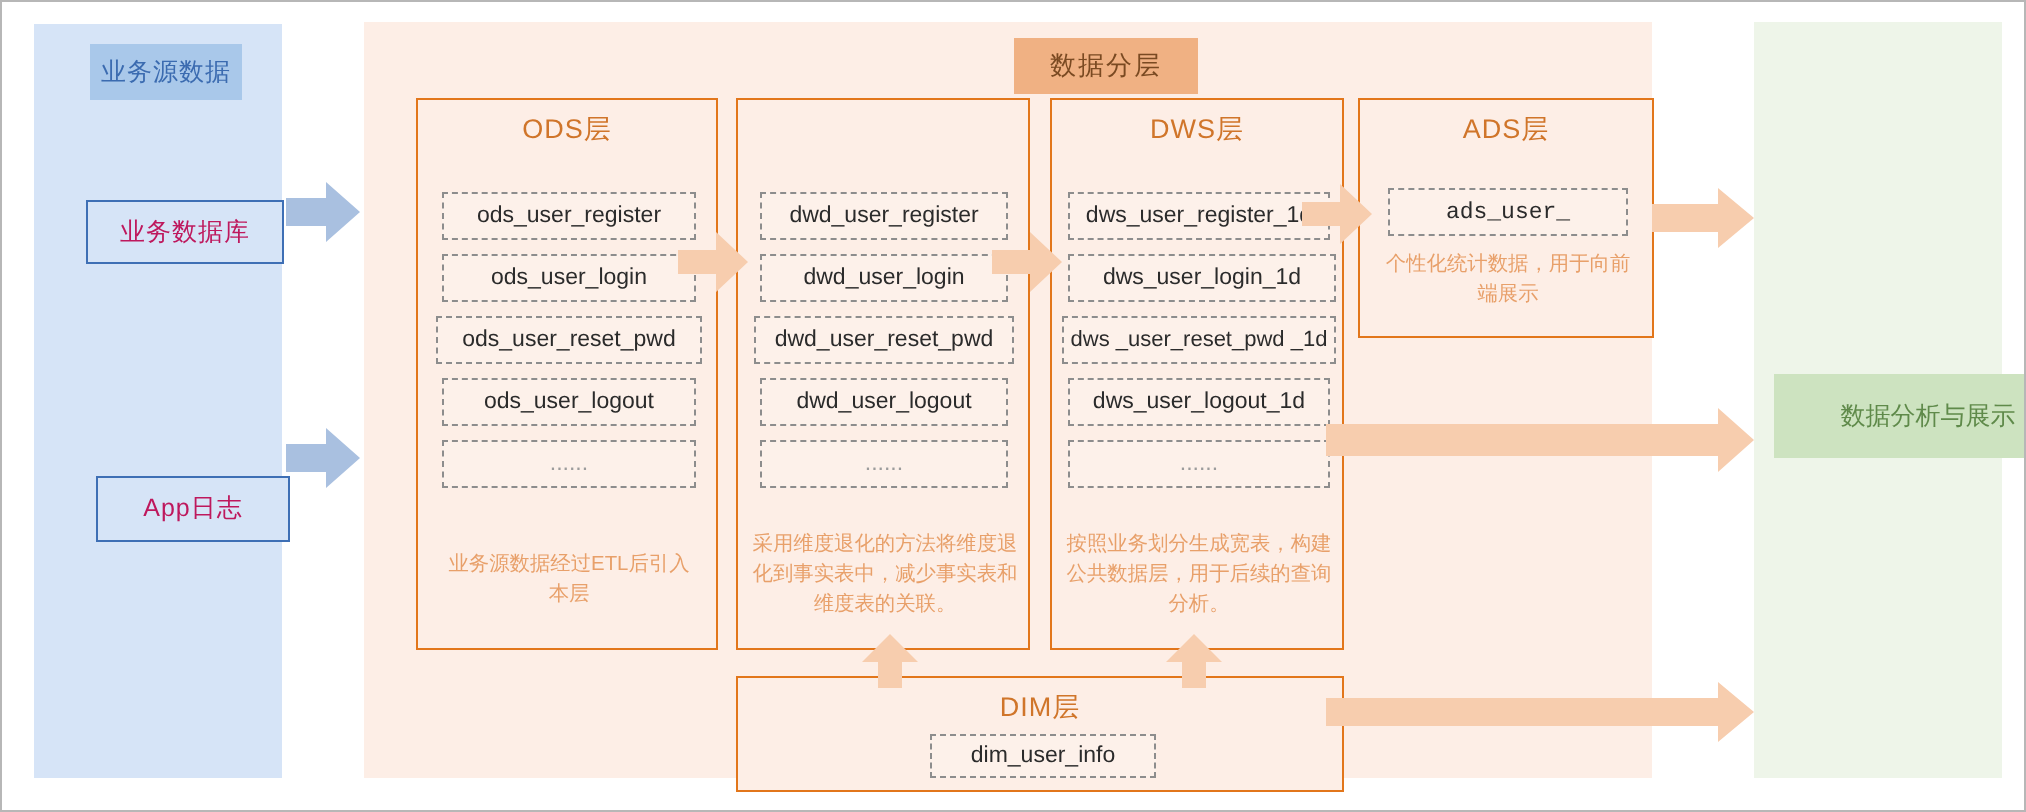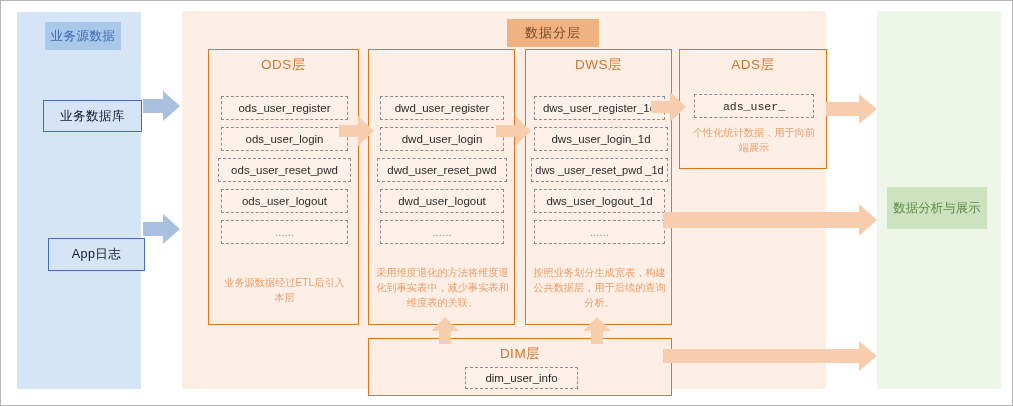--- a/index.html
+++ b/index.html
@@ -33,21 +33,21 @@
     background: #a9c8ea;
     color: #3b6bb0;
     font-size: 12.5px;
     display: flex; align-items: center; justify-content: center;
     letter-spacing: 0.5px;
   }
   .src-box {
     position: absolute;
     background: #d6e4f7;
     border: 1.3px solid #3e6fb5;
-    color: #0f172a;
+    color: #be185d;
     font-size: 12.5px;
     display: flex; align-items: center; justify-content: center;
     box-sizing: border-box;
     letter-spacing: 0.5px;
     text-align: center;
   }
   #src-db  { left: 26px; top: 88px;  width: 99px; height: 32px; }
   #src-log { left: 31px; top: 226px; width: 97px; height: 33px; }
 
   
@@ -124,20 +124,21 @@
   #present-chip {
     position: absolute;
     left: 10px; top: 176px;
     width: 100px; height: 42px;
     background: #cde3c0;
     color: #5f8a4a;
     font-size: 12.5px;
     line-height: 1.5;
     display: flex; align-items: center; justify-content: center;
     text-align: center;
+    padding-left: 27px;
   }
 
   
   .oarrow { position: absolute; }
 </style>
 </head>
 <body>
 
 <div id="canvas">
 

